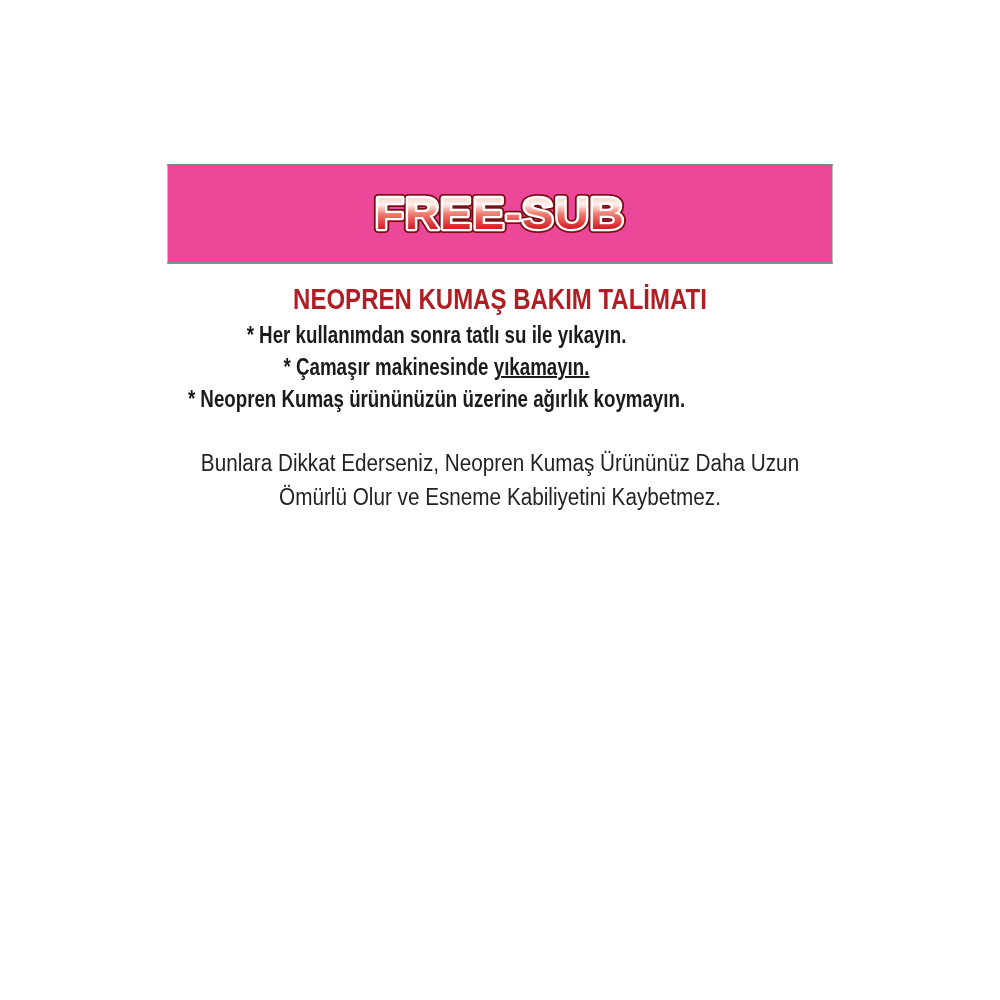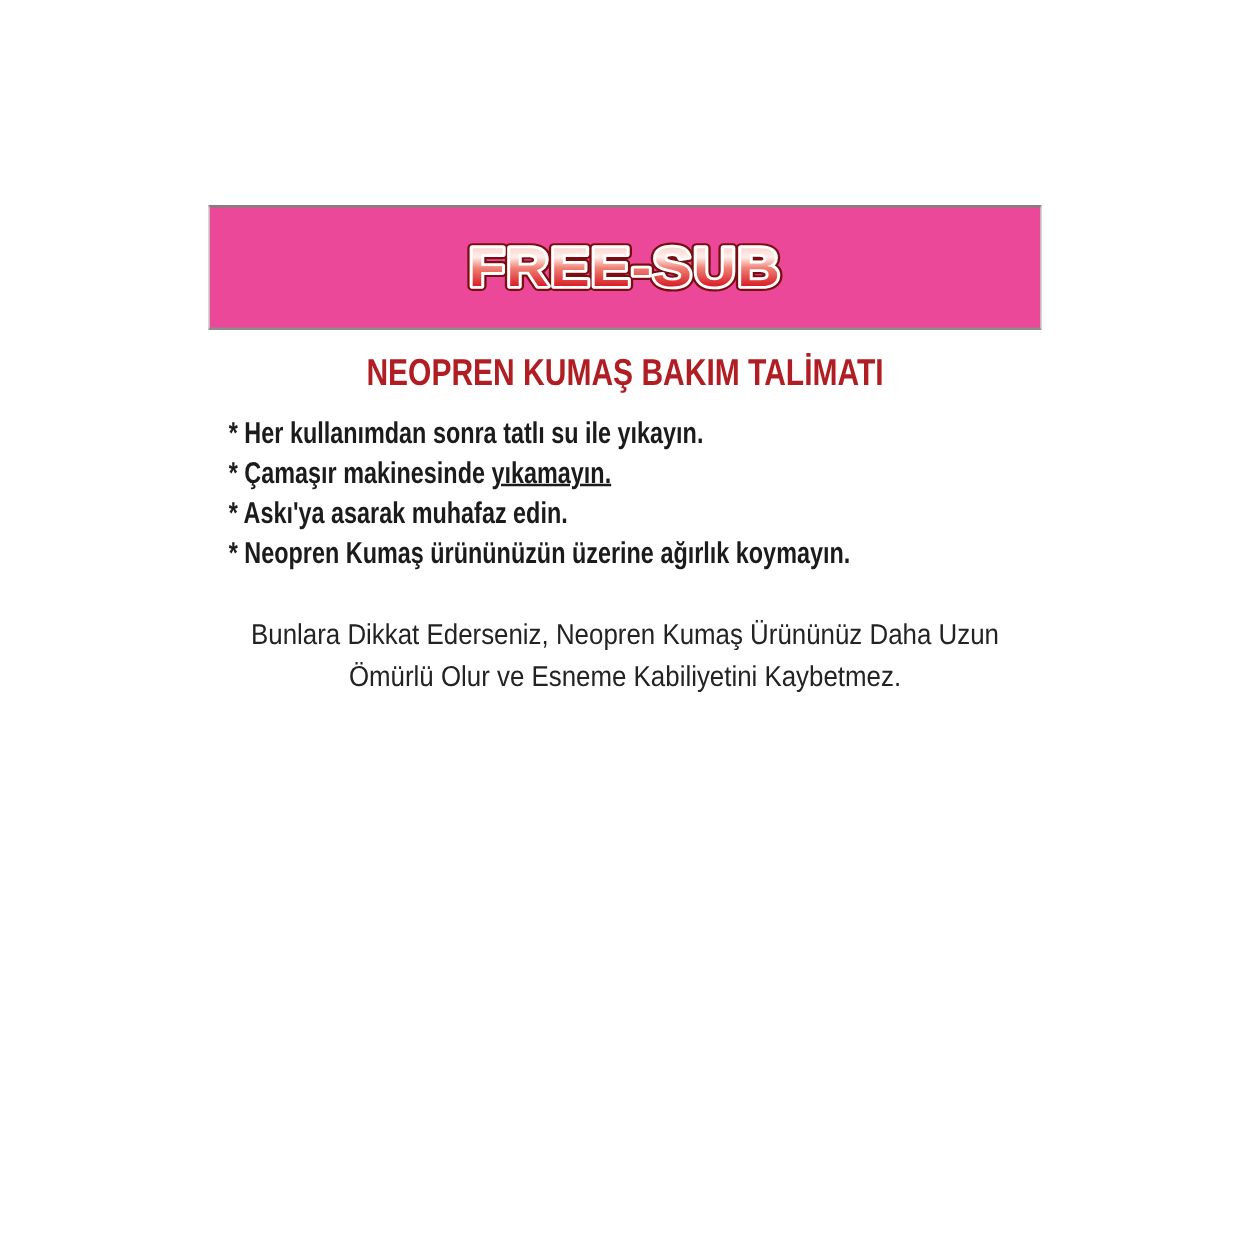--- a/index.html
+++ b/index.html
@@ -52,22 +52,23 @@
     margin: 17px 0 0 0;
     font-size: 30px;
     font-weight: bold;
     line-height: 36px;
     text-align: center;
     transform: scaleX(0.80);
     transform-origin: 50% 50%;
     white-space: nowrap;
   }
   .list {
-    margin-top: 14px;
+    margin-top: 2px;
     padding-left: 16px;
+    text-align: center;
   }
   .line {
     font-weight: bold;
     font-size: 24px;
     line-height: 32px;
     color: #1b1b1b;
     white-space: nowrap;
     transform: scaleX(0.78);
     transform-origin: 0 50%;
   }
@@ -112,23 +113,20 @@
   <h1 class="title" style="color: rgb(176, 30, 36);">NEOPREN KUMAŞ BAKIM TALİMATI</h1>
 
   <div class="list" id="list">
       <div class="item">
         <div class="line"><span>* Her kullanımdan sonra tatlı su ile yıkayın.</span></div>
       </div>
       <div class="item">
         <div class="line"><span>* Çamaşır makinesinde </span><span class="u">yıkamayın.</span></div>
       </div>
       <div class="item">
-        <div class="line"><span>* Askı'ya asarak muhafaz edin.</span></div>
-      </div>
-      <div class="item">
         <div class="line"><span>* Neopren Kumaş ürününüzün üzerine ağırlık koymayın.</span></div>
       </div>
     </div>
 
   <div class="closing" id="closing">
       <div class="cline">Bunlara Dikkat Ederseniz, Neopren Kumaş Ürününüz Daha Uzun</div>
       <div class="cline">Ömürlü Olur ve Esneme Kabiliyetini Kaybetmez.</div>
     </div>
 
 </div>

